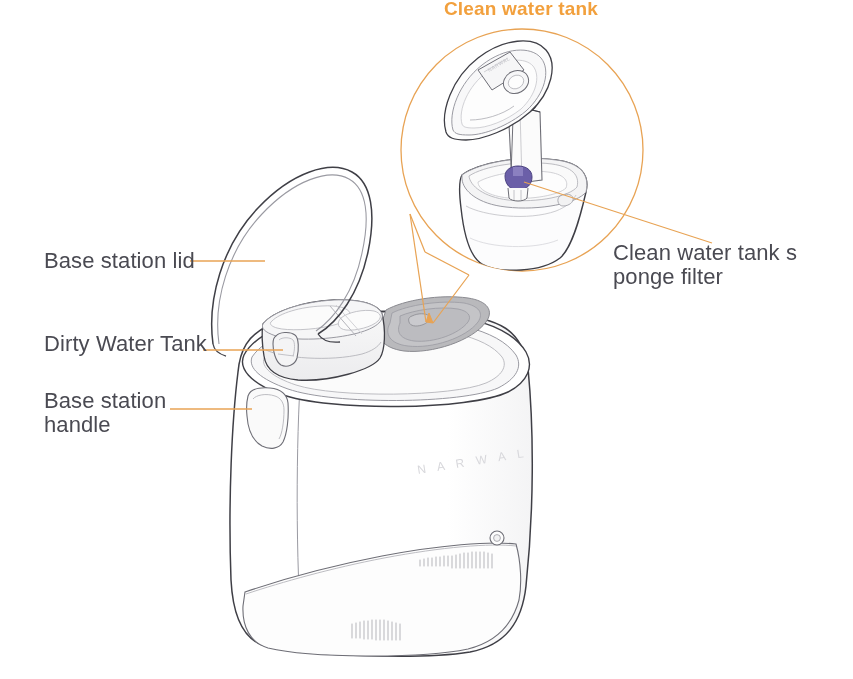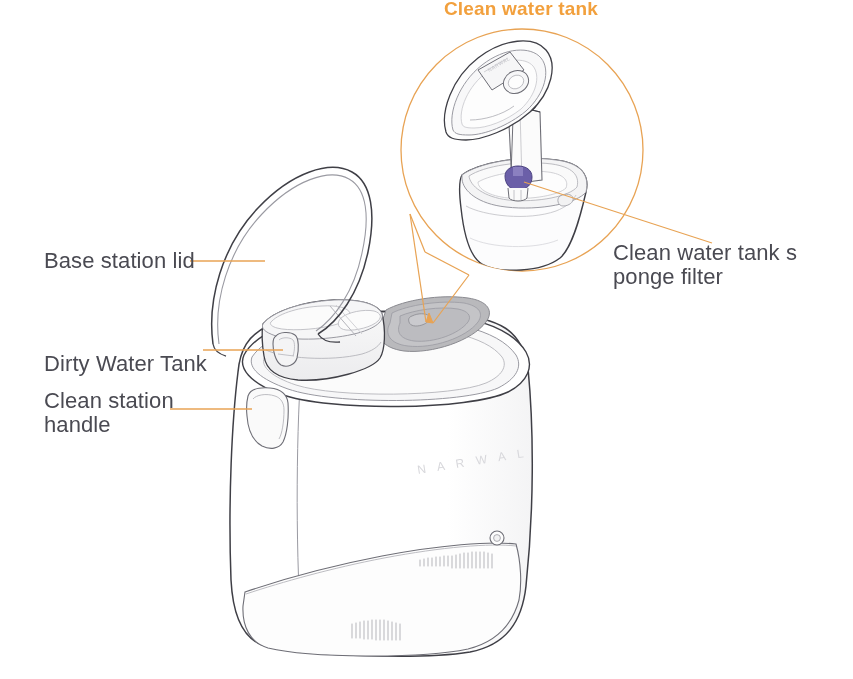--- a/index.html
+++ b/index.html
@@ -43,21 +43,21 @@
     left: 396px;
     top: -2px;
     width: 250px;
     text-align: center;
     color: #F2A03D;
     font-size: 19px;
     font-weight: bold;
     letter-spacing: 0.2px;
   }
   #lbl-lid { left: 44px; top: 249px; }
-  #lbl-dirty { left: 44px; top: 352px; }
+  #lbl-dirty { left: 44px; top: 332px; }
   #lbl-handle { left: 44px; top: 389px; }
   #lbl-sponge {
     left: 613px;
     top: 241px;
     width: 228px;
   }
 </style>
 </head>
 <body>
 
@@ -358,19 +358,19 @@
       <line x1="170" y1="409" x2="252" y2="409"></line>
     </g>
   </svg>
 
   <div id="title-clean">Clean water tank</div>
 
   <div class="lbl lbl-left" id="lbl-lid">Base station lid</div>
 
   <div class="lbl lbl-left" id="lbl-dirty">Dirty Water Tank</div>
 
-  <div class="lbl lbl-left" id="lbl-handle">Clean station
+  <div class="lbl lbl-left" id="lbl-handle">Base station
 handle</div>
 
   <div class="lbl lbl-right" id="lbl-sponge">Clean water tank s
 ponge filter</div>
 
 </div>
 
 </body></html>

